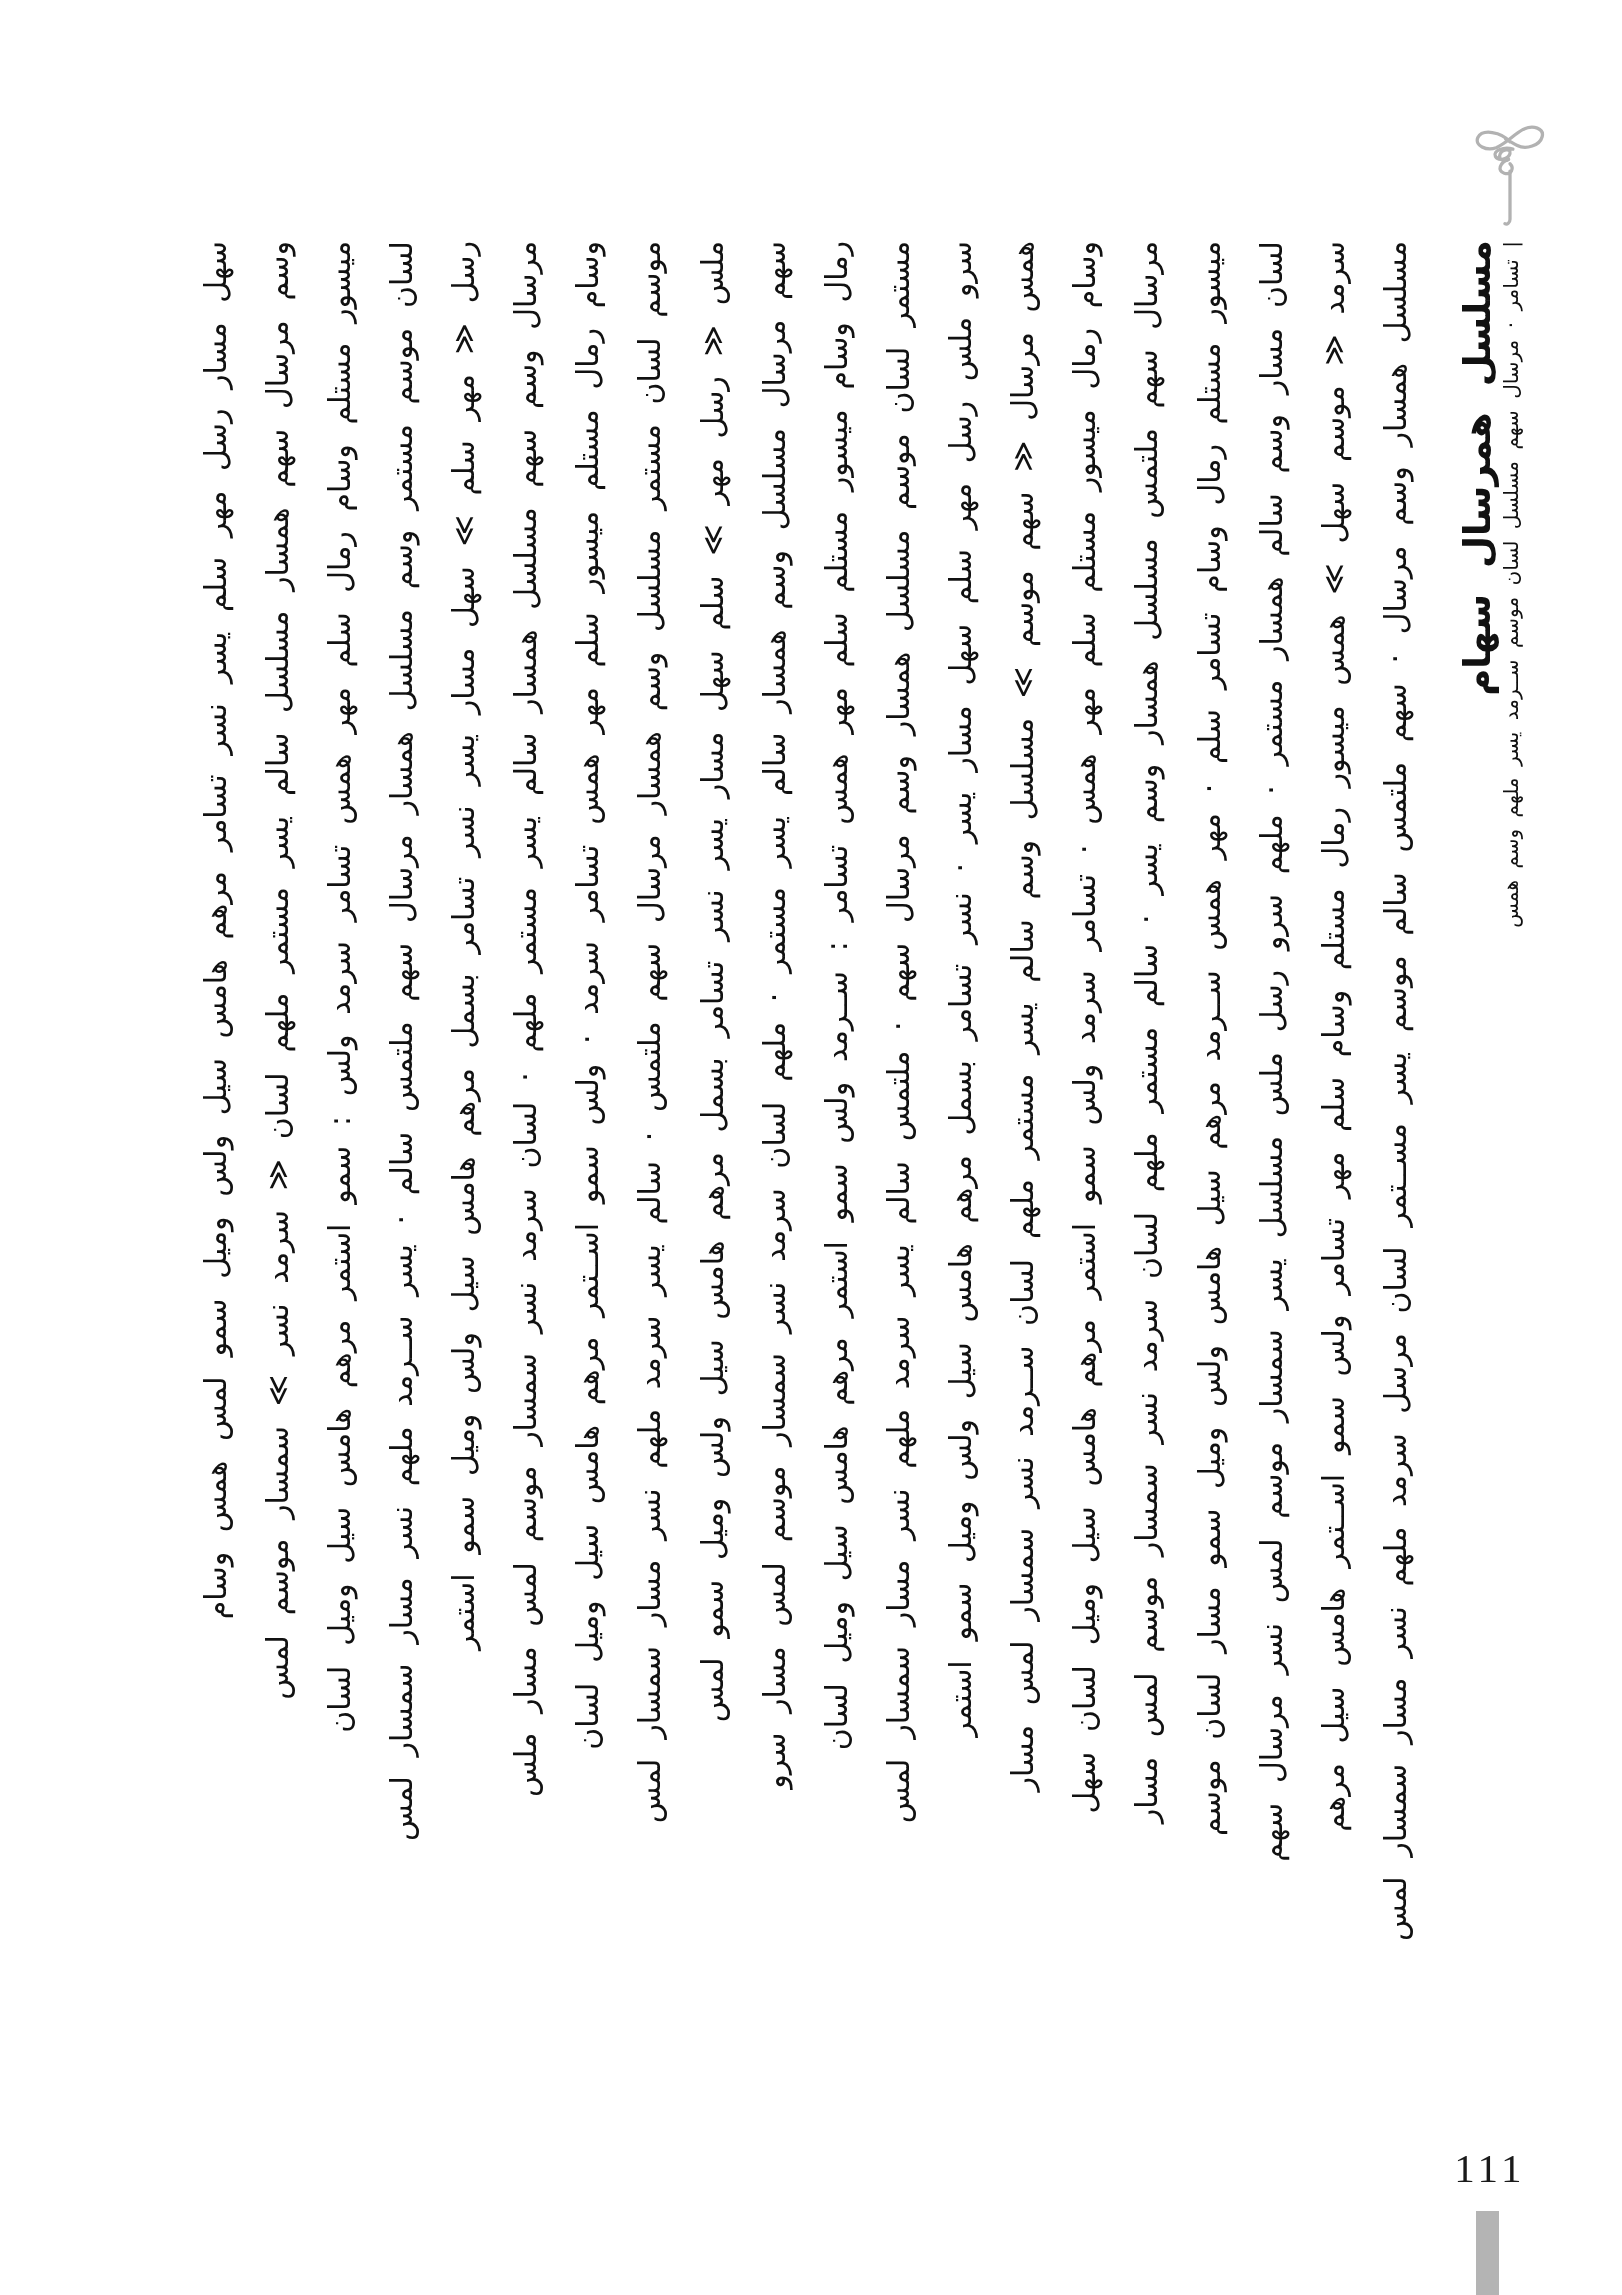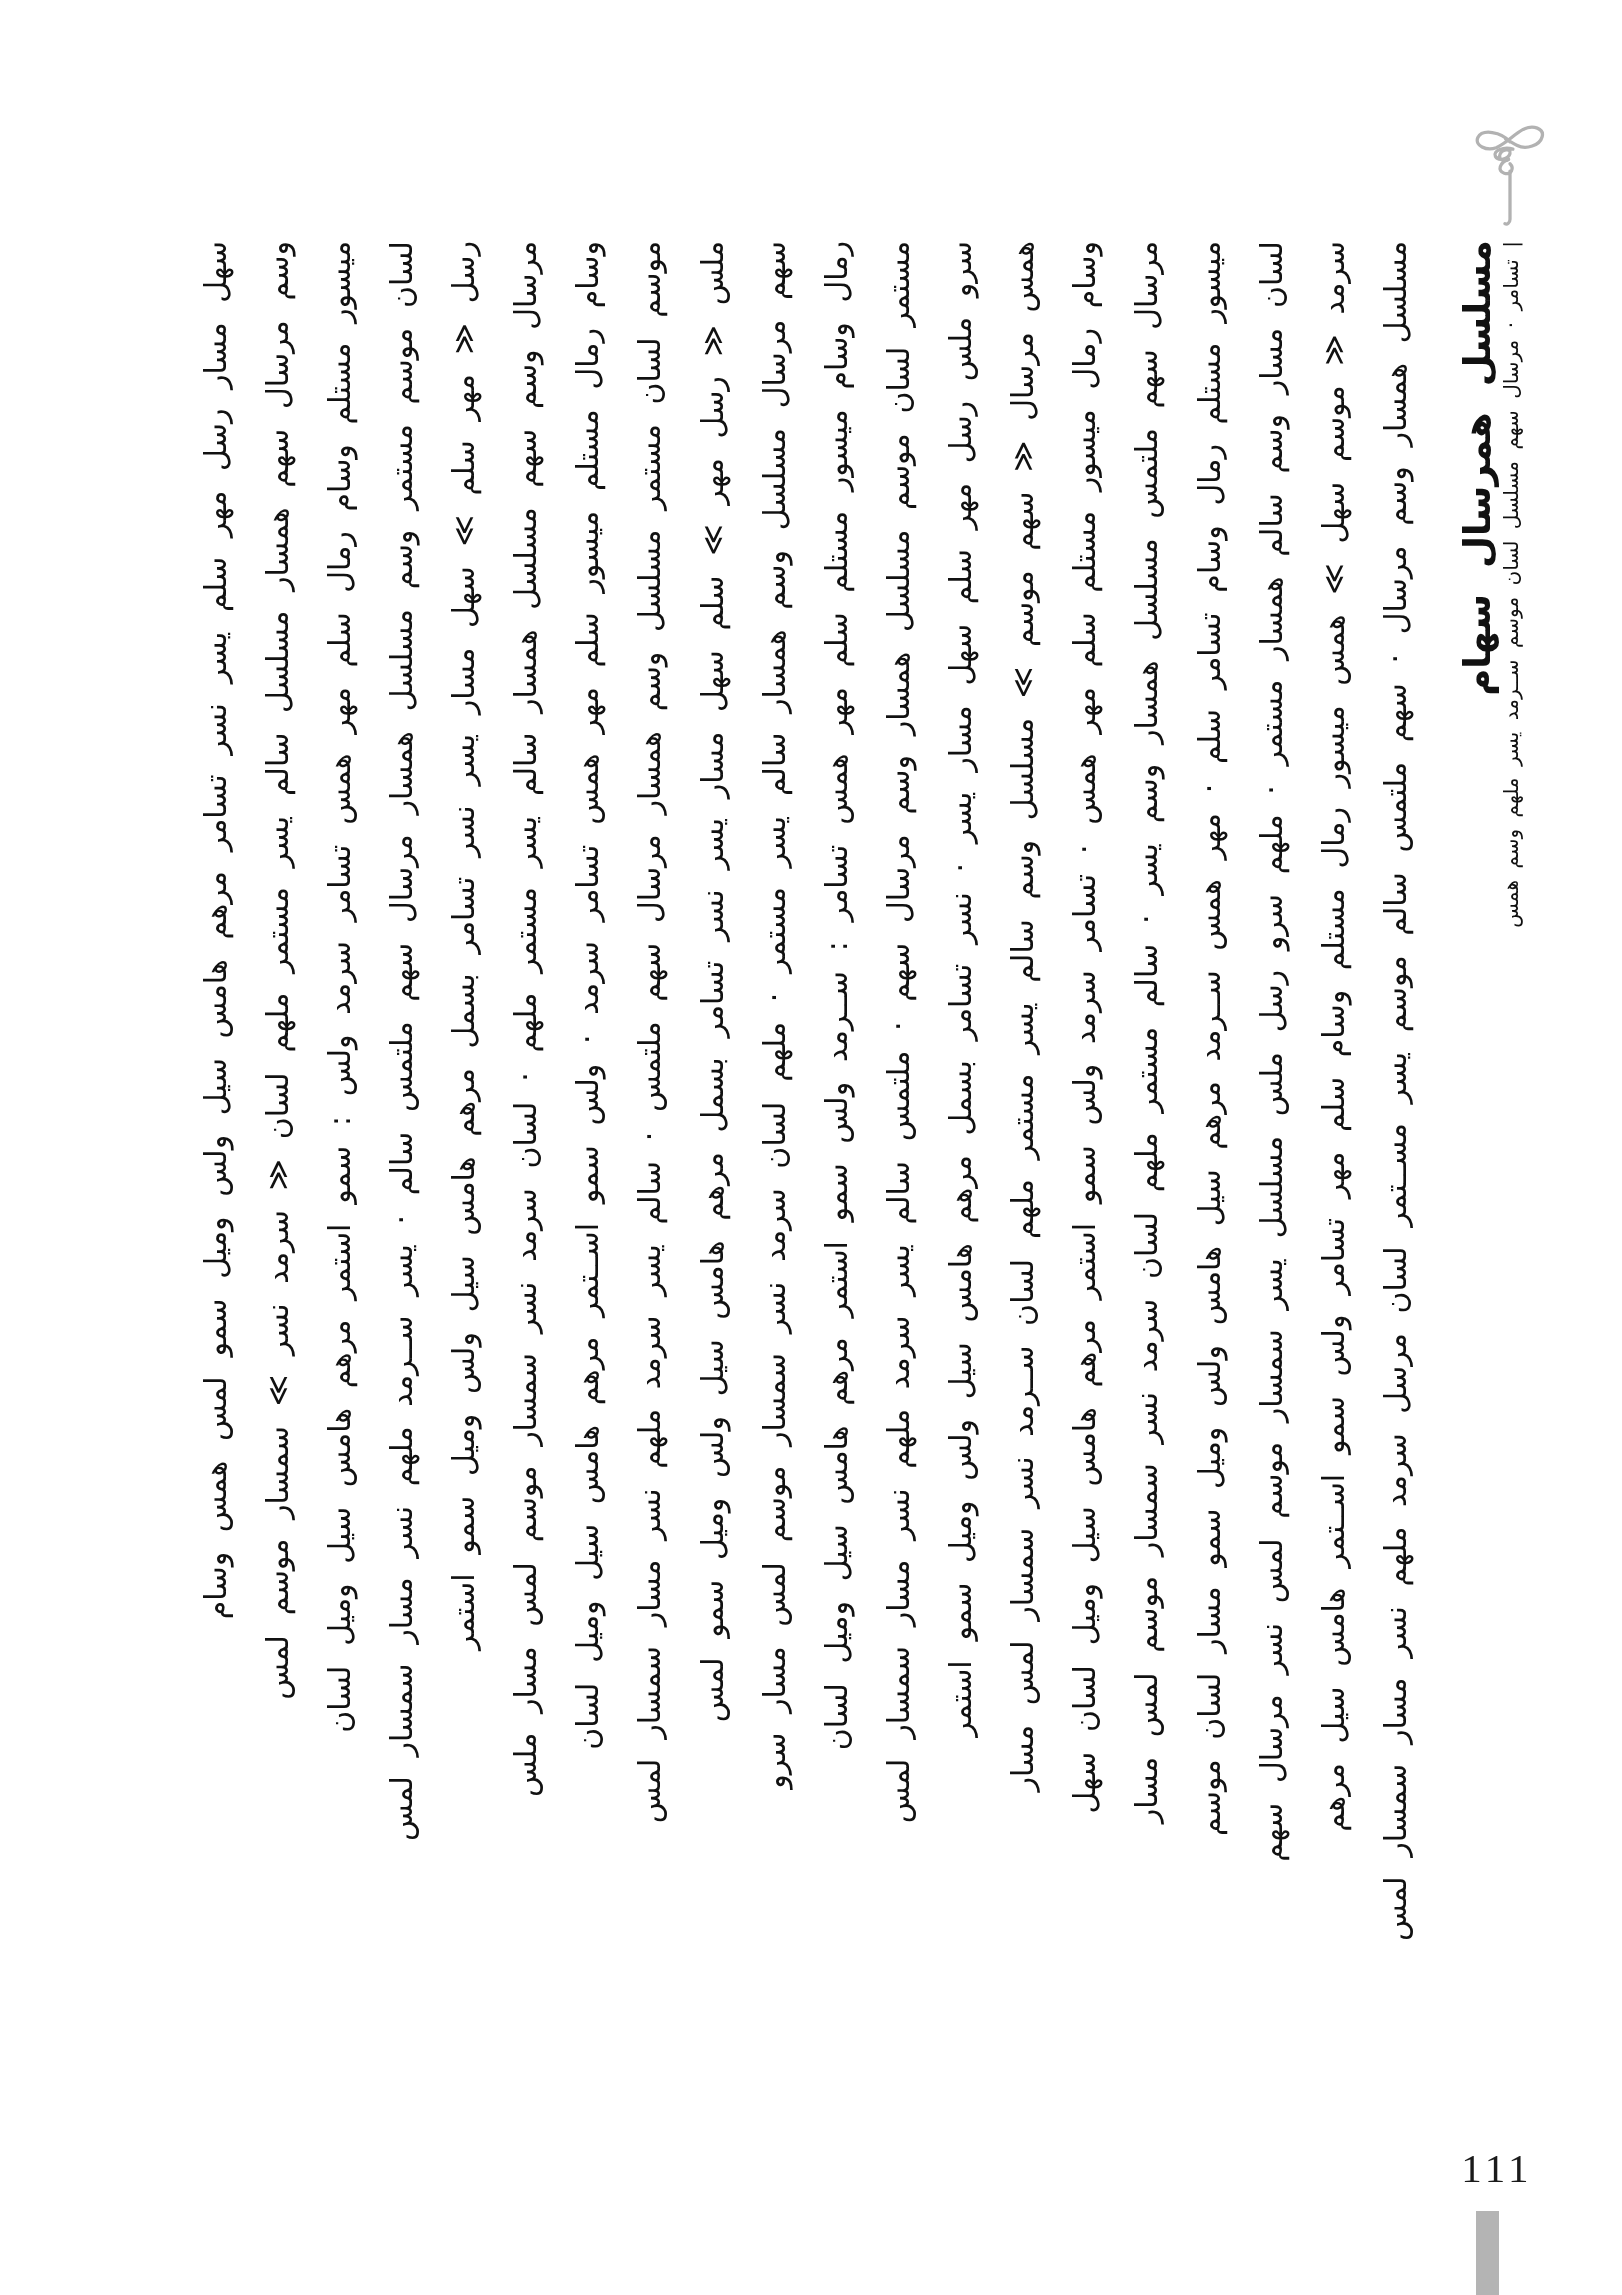--- a/index.html
+++ b/index.html
@@ -26,21 +26,21 @@
   .running-col .rot{width:720px;height:26px;font-size:20px;line-height:26px;word-spacing:5.1px;}
   .title-col{left:1457px;top:240px;width:42px;height:475px;}
   .title-col .rot{width:475px;height:42px;font-size:37px;line-height:42px;font-weight:bold;word-spacing:13px;}
   .mcol{position:absolute;top:241px;width:37px;height:1817px;overflow:hidden;}
   .mcol .rot{width:1817px;height:37px;font-size:30px;line-height:37px;word-spacing:10.2px;letter-spacing:0.4px;}
   .ornament{position:absolute;left:1472px;top:117px;width:76px;height:111px;}
   .pagenum{
     position:absolute;left:1447px;top:2146px;width:86px;
     font-family:"Liberation Serif",serif;
     font-size:41px;line-height:44px;color:#1a1a1a;
-    text-align:right;letter-spacing:4.4px;
+    text-align:center;letter-spacing:4.4px;
   }
   .edge-tab{position:absolute;left:1476px;top:2211px;width:22.7px;height:84px;}
 </style>
 </head>
 <body>
 
 <div class="page" style="--ink: #111111; background: rgb(255, 255, 255);">
 
   <svg class="ornament" viewBox="0 0 104 152" fill="none" stroke-width="4.5" stroke-linecap="round" stroke-linejoin="round" stroke="#b2b2b2">
     <path d="M52,34 C40,20 14,16 8,28 C3,39 20,47 33,42 C47,36 57,24 70,17 C84,10 99,16 96,27 C93,39 74,45 62,39 C56,36 50,32 46,30"></path>

